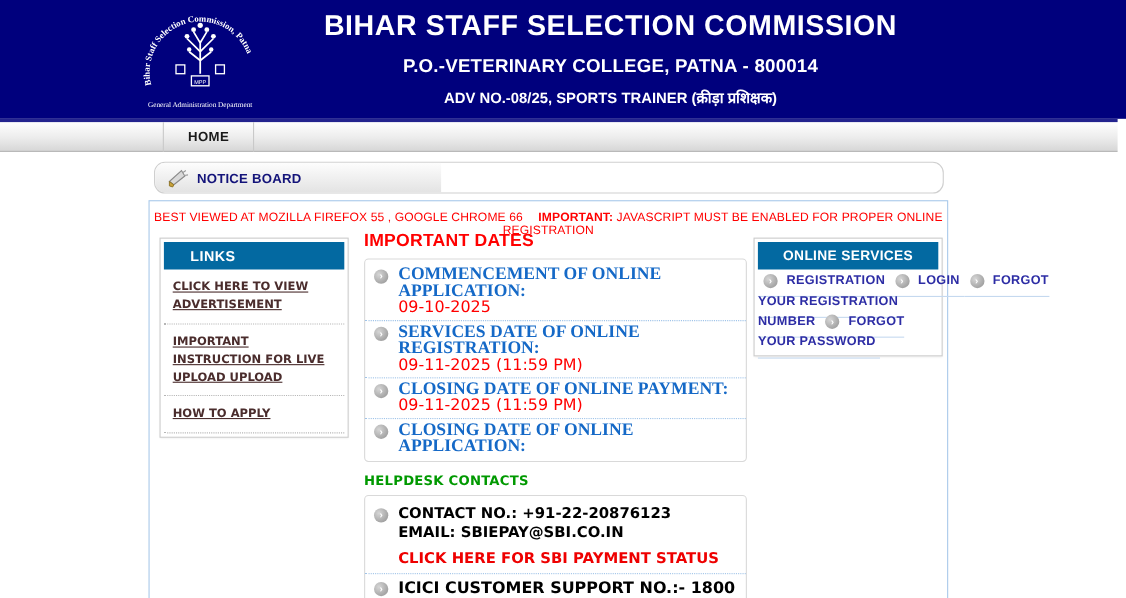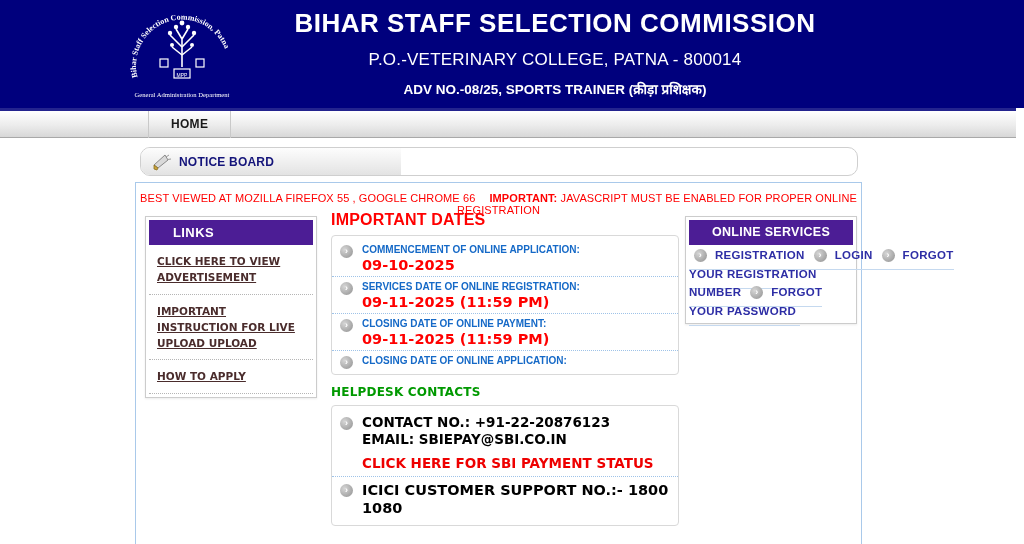--- a/index.html
+++ b/index.html
@@ -6,21 +6,21 @@
   html,body { width:1024px; height:544px; overflow:hidden; background:#fff;
     font-family:"Liberation Sans", sans-serif; }
   body { position:relative; }
 
   
   .header { position:absolute; left:0; top:0; width:1024px; height:108px;
     background:#00007d; color:#fff; }
   .logo { position:absolute; left:126px; top:3px; width:112px; height:102px; }
   .header-text { position:absolute; left:250px; top:0; width:610px; text-align:center; }
   .h-title { font-size:26px; font-weight:bold; letter-spacing:.5px; margin-top:8px; }
-  .h-sub   { font-size:17px; font-weight:normal; margin-top:11px; letter-spacing:.2px; }
+  .h-sub   { font-size:17px; font-weight:bold; margin-top:11px; letter-spacing:.2px; }
   .h-adv   { font-size:13.5px; font-weight:bold; margin-top:10px; }
 
   
   .nav { position:absolute; left:0; top:108px; width:1016px; height:30px;
     background:linear-gradient(#ffffff,#ececec 55%,#d7d7d7);
     border-top:3px solid #23238e; border-bottom:1px solid #a8a8a8; }
   .nav-item { position:absolute; left:148px; top:0; height:27px; line-height:27px;
     padding:0 22px; font-size:12px; font-weight:bold; color:#1a1a1a; letter-spacing:.3px;
     border-left:1px solid #c9c9c9; border-right:1px solid #c9c9c9; cursor:pointer; }
 
@@ -38,21 +38,21 @@
   .wrapper { position:absolute; left:135px; top:182px; width:727px; height:420px;
     background:#fff; border:1px solid #a9c9ea; }
   .alert-line { text-align:center; margin-top:9px; font-size:11px; color:#ff0000; letter-spacing:.1px; }
   .alert-line .imp { font-weight:bold; margin-left:14px; }
 
   
   .panel { position:absolute; border:1px solid #cccccc; background:#fff; padding:3px;
     box-shadow:0 1px 2px rgba(0,0,0,.08); }
   .panel-links    { left:9px;  top:33px; width:172px; }
   .panel-services { left:549px; top:33px; width:172px; }
-  .panel-head { background:#4c1d95; color:#fff; font-weight:bold; height:25px; line-height:25px; }
+  .panel-head { background:#0369a1; color:#fff; font-weight:bold; height:25px; line-height:25px; }
   .panel-links .panel-head { font-size:13px; padding-left:24px; letter-spacing:.4px; }
   .panel-services .panel-head { font-size:12.5px; text-align:center; letter-spacing:.3px; }
 
   .side-link { display:block; padding:8px 8px; font-family:"DejaVu Sans", sans-serif;
     font-size:10.5px; font-weight:bold; color:#4a2c2c; text-decoration:underline;
     line-height:1.55; border-bottom:1px dotted #b5b5b5; cursor:pointer; }
 
   .svc-item { position:relative; padding:8px 4px 8px 26px; font-size:11.5px; font-weight:bold;
     color:#2d2da5; letter-spacing:.3px; line-height:1.45; border-bottom:1px solid #c5d9ef; cursor:pointer; }
   .svc-item .bullet { position:absolute; left:5px; top:8px; }
@@ -62,23 +62,23 @@
     background:radial-gradient(circle at 35% 35%, #d6d6d6, #8f8f8f);
     color:#fff; font-size:9px; font-weight:bold; line-height:13px; text-align:center; }
 
   
   .center-col { position:absolute; left:195px; top:28px; width:348px; }
   .sec-title-dates { color:#ff0000; font-size:16px; font-weight:bold; letter-spacing:.2px; }
   .databox { border:1px solid #d9d9d9; border-radius:4px; margin-top:6px; padding:4px 0; }
   .date-item { position:relative; padding:2px 8px 2px 30px; }
   .date-item:not(:last-child){ border-bottom:1px dotted #9fc3e8; }
   .date-item .bullet { position:absolute; left:8px; top:5px; }
-  .date-label { font-family:Liberation Sans, sans-serif; font-size:10px; font-weight:bold;
+  .date-label { font-family:Liberation Serif, serif; font-size:16px; font-weight:bold;
     color:#1569c7; line-height:15px; }
-  .date-value { font-family:"DejaVu Sans", sans-serif; font-size:14.5px; font-weight:bold;
+  .date-value { font-family:"DejaVu Sans", sans-serif; font-size:14.5px; font-weight:normal;
     color:#ff0000; line-height:17px; }
 
   .sec-title-help { color:#009900; font-family:"DejaVu Sans", sans-serif; font-size:12px;
     font-weight:bold; margin-top:10px; letter-spacing:.2px; }
   .helpbox { border:1px solid #d9d9d9; border-radius:4px; margin-top:6px; padding:4px 0; }
   .help-item { position:relative; padding:4px 8px 4px 30px; }
   .help-item:not(:last-child){ border-bottom:1px dotted #9fc3e8; }
   .help-item .bullet { position:absolute; left:8px; top:7px; }
   .hline { font-family:"DejaVu Sans", sans-serif; font-weight:bold; }
   .v-sm { font-size:11.5px; line-height:15px; }

